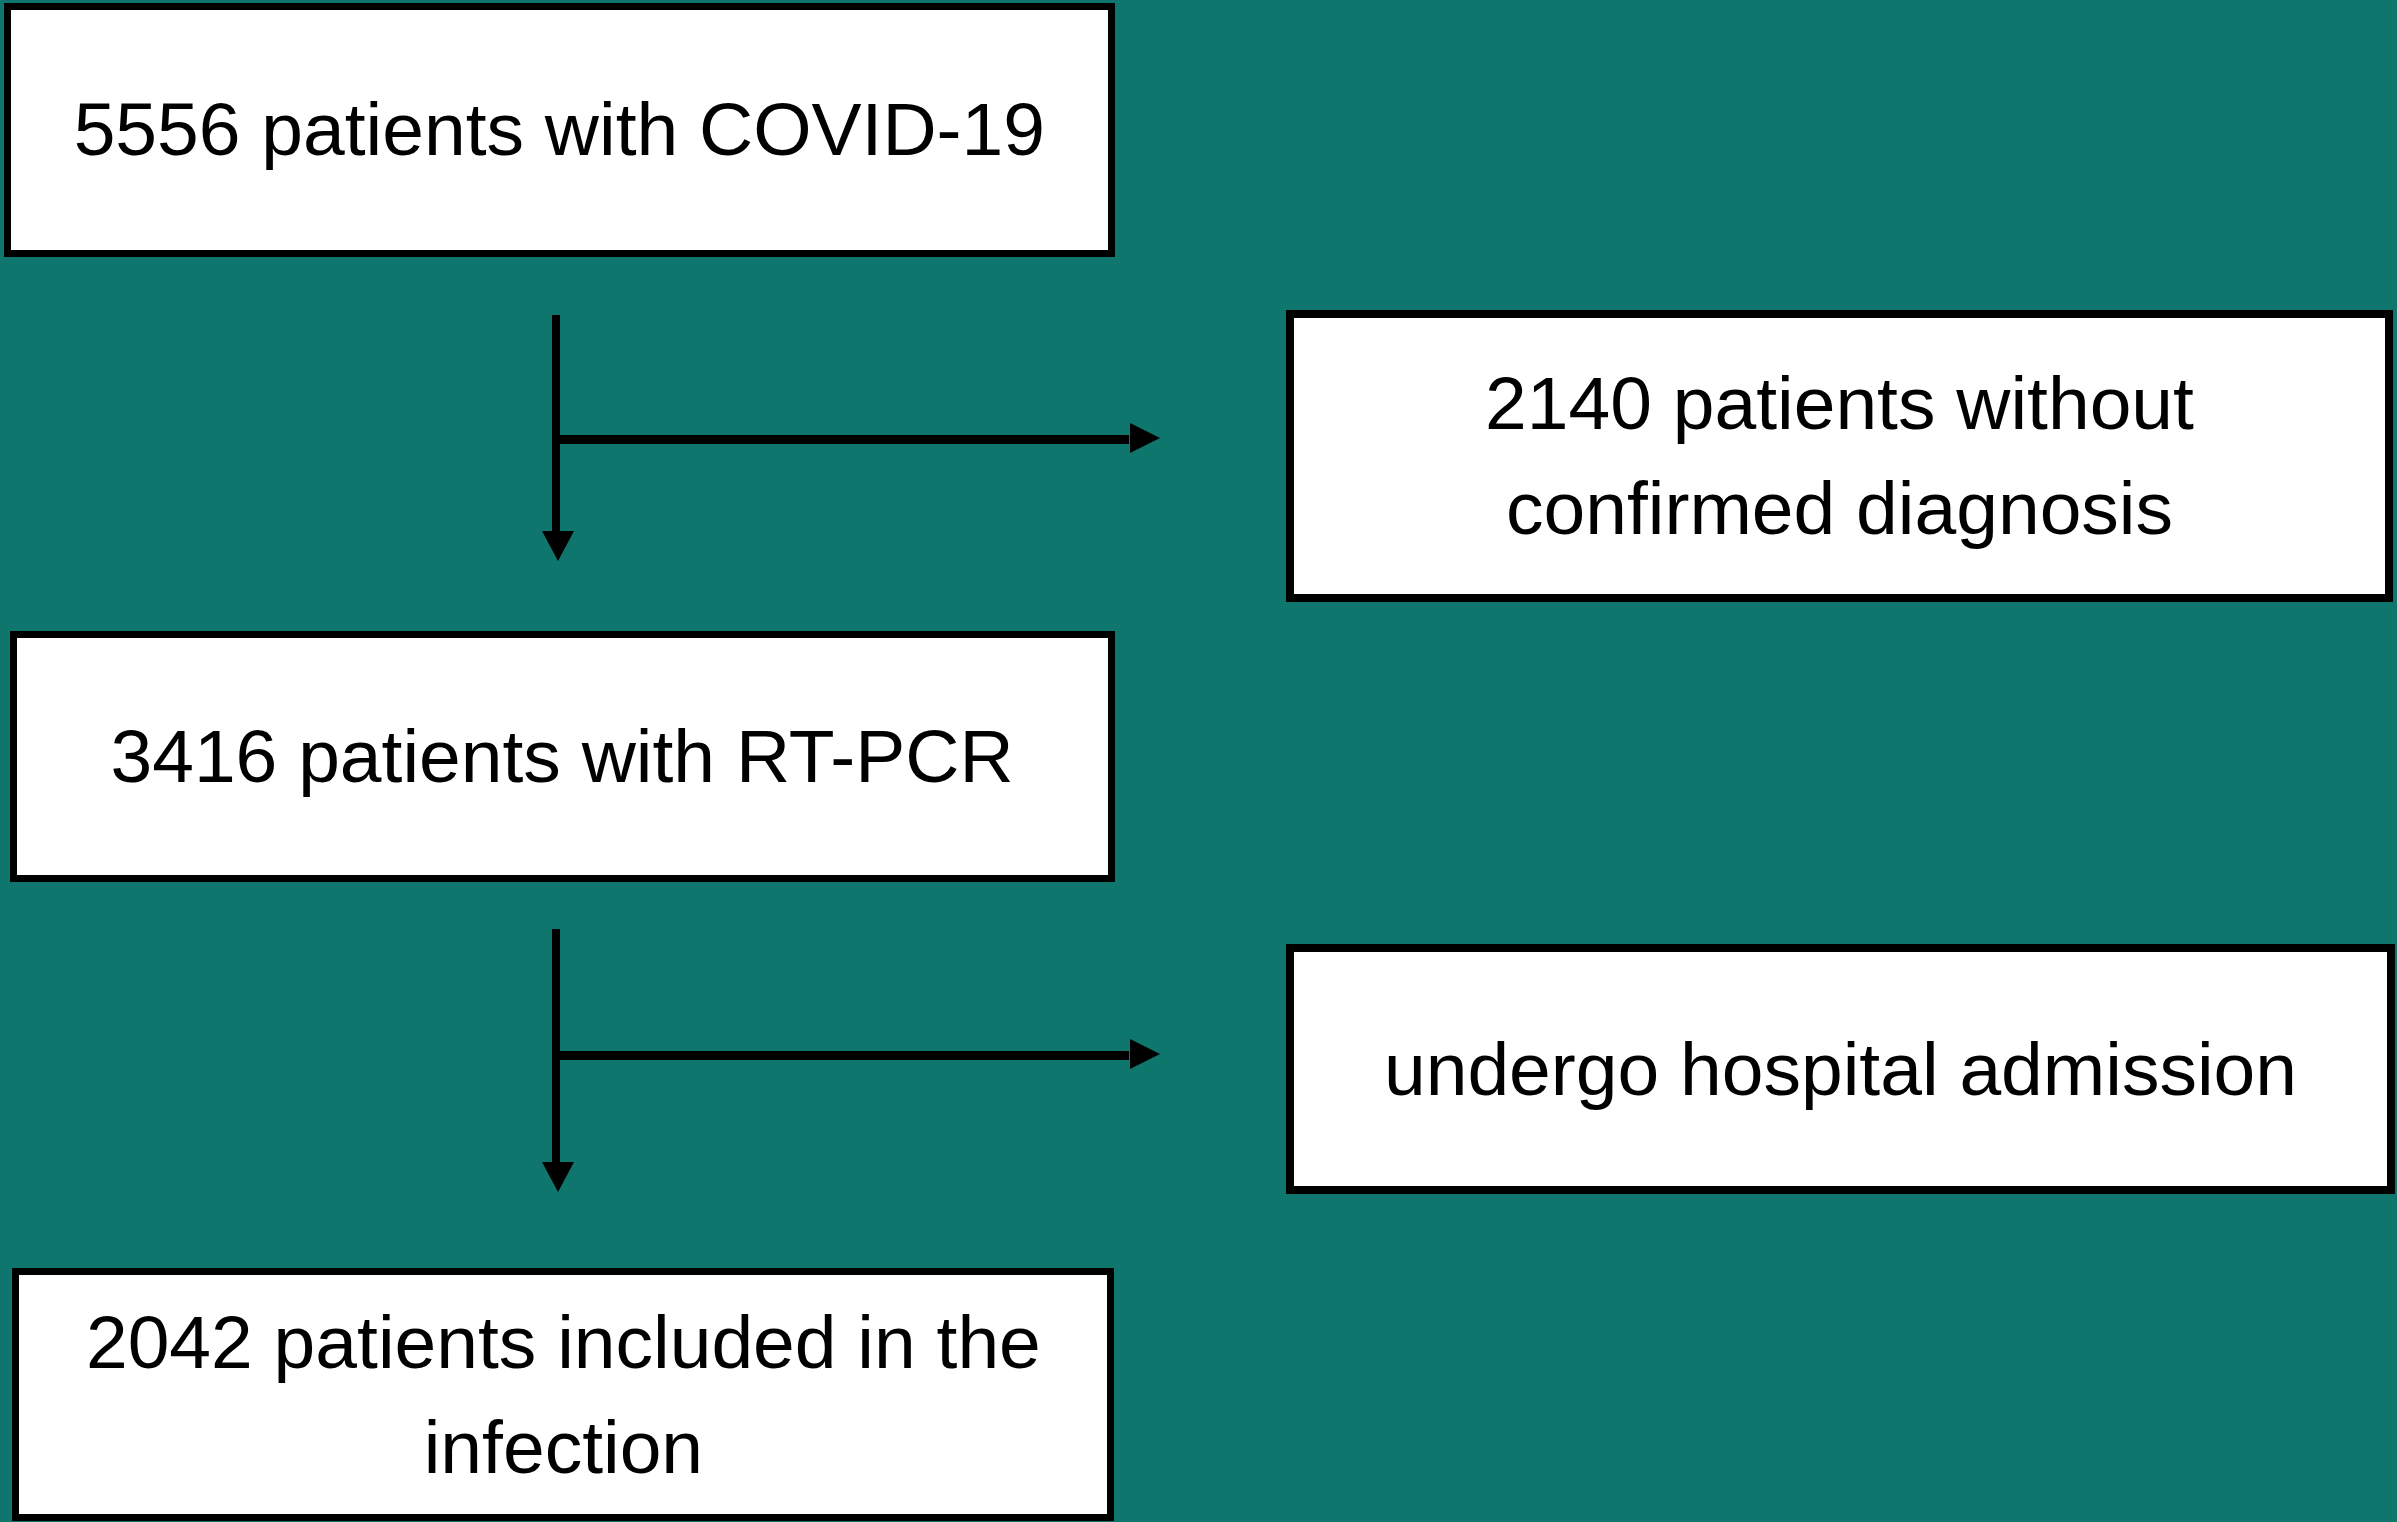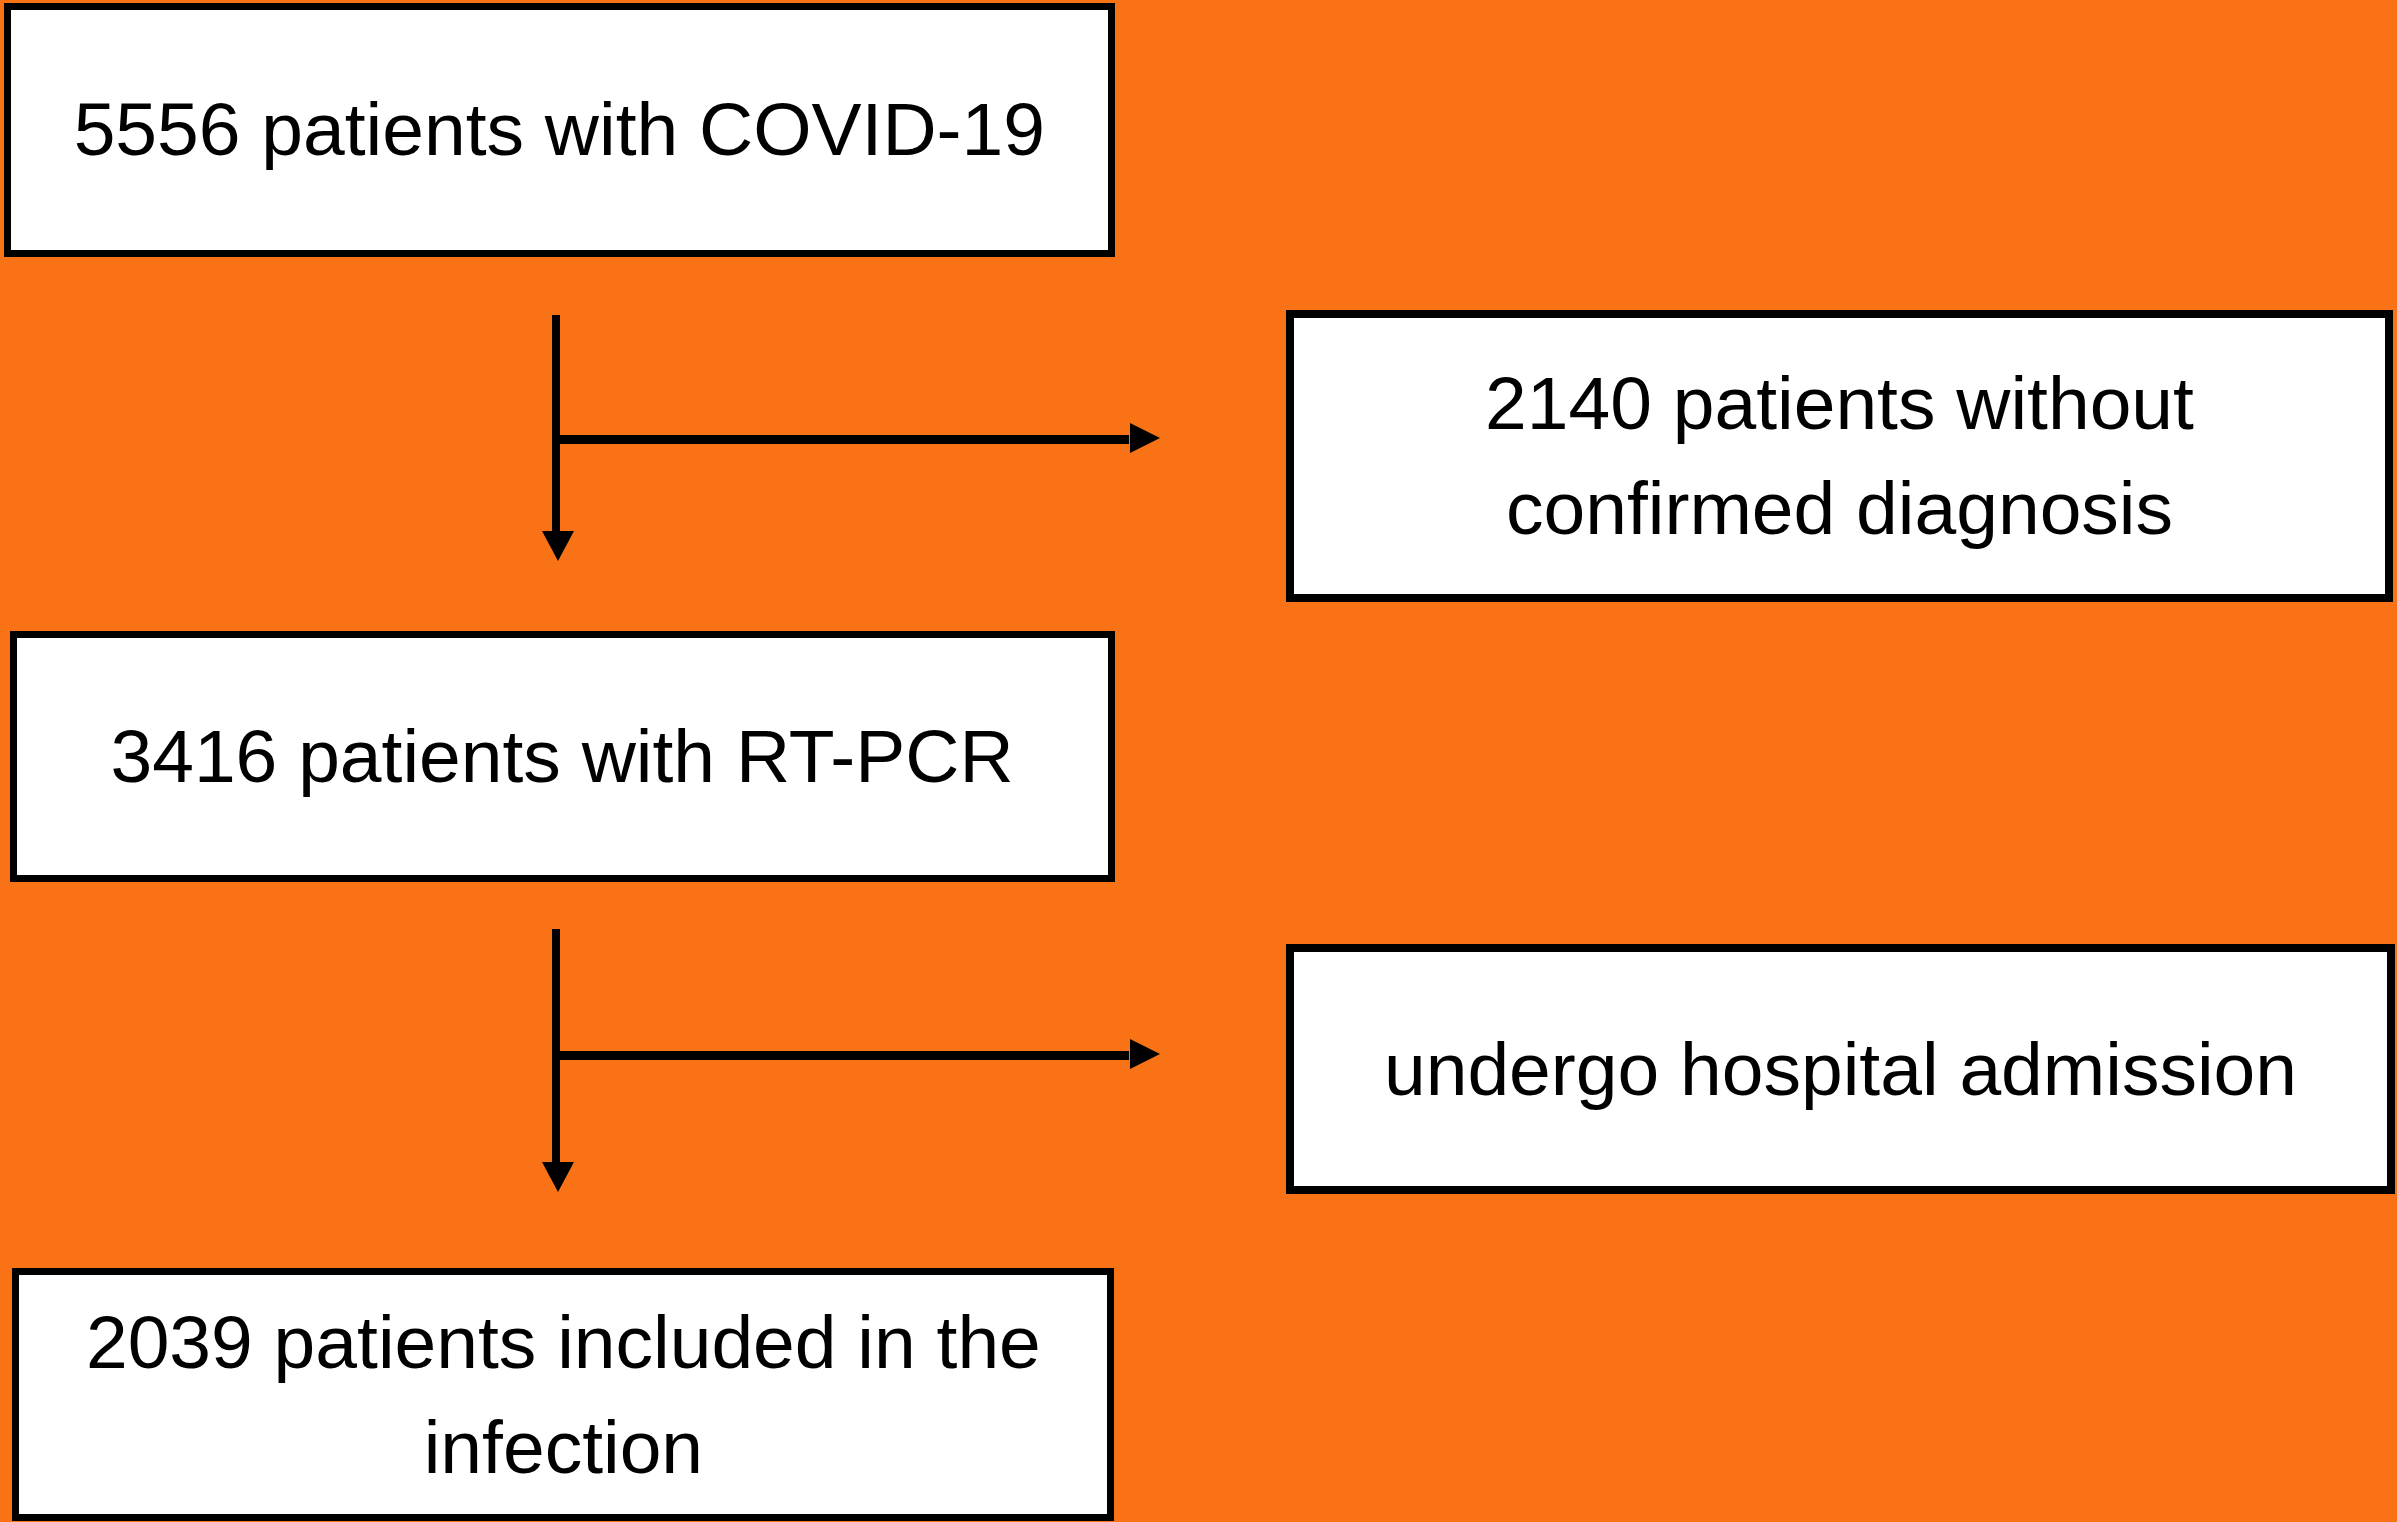--- a/index.html
+++ b/index.html
@@ -4,21 +4,21 @@
 <style>
   html, body {
     margin: 0;
     padding: 0;
     background: #ffffff;
   }
   #figure {
     position: relative;
     width: 2397px;
     height: 1523px;
-    background: #f97316;
+    background: #0f766e;
     font-family: "Liberation Sans", "DejaVu Sans", sans-serif;
     color: #000000;
     overflow: hidden;
   }
   .flow-box {
     position: absolute;
     box-sizing: border-box;
     background: #ffffff;
     border: 7.6px solid #000000;
     display: flex;
@@ -90,21 +90,21 @@
 
   <div class="flow-box" id="box-confirmed">
     <span class="bline">3416 patients with RT-PCR</span>
   </div>
 
   <div class="flow-box" id="box-noadmit">
     <span class="bline">undergo hospital admission</span>
   </div>
 
   <div class="flow-box" id="box-included">
-    <span class="bline">2039 patients included in the</span>
+    <span class="bline">2042 patients included in the</span>
     <span class="bline">infection</span>
   </div>
 
   <div class="arrow-line" id="a1-vline"></div>
   <div class="arrow-head down" id="a1-vhead"></div>
 
   <div class="arrow-line" id="a1-hline"></div>
   <div class="arrow-head right" id="a1-hhead"></div>
 
   <div class="arrow-line" id="a2-vline"></div>

